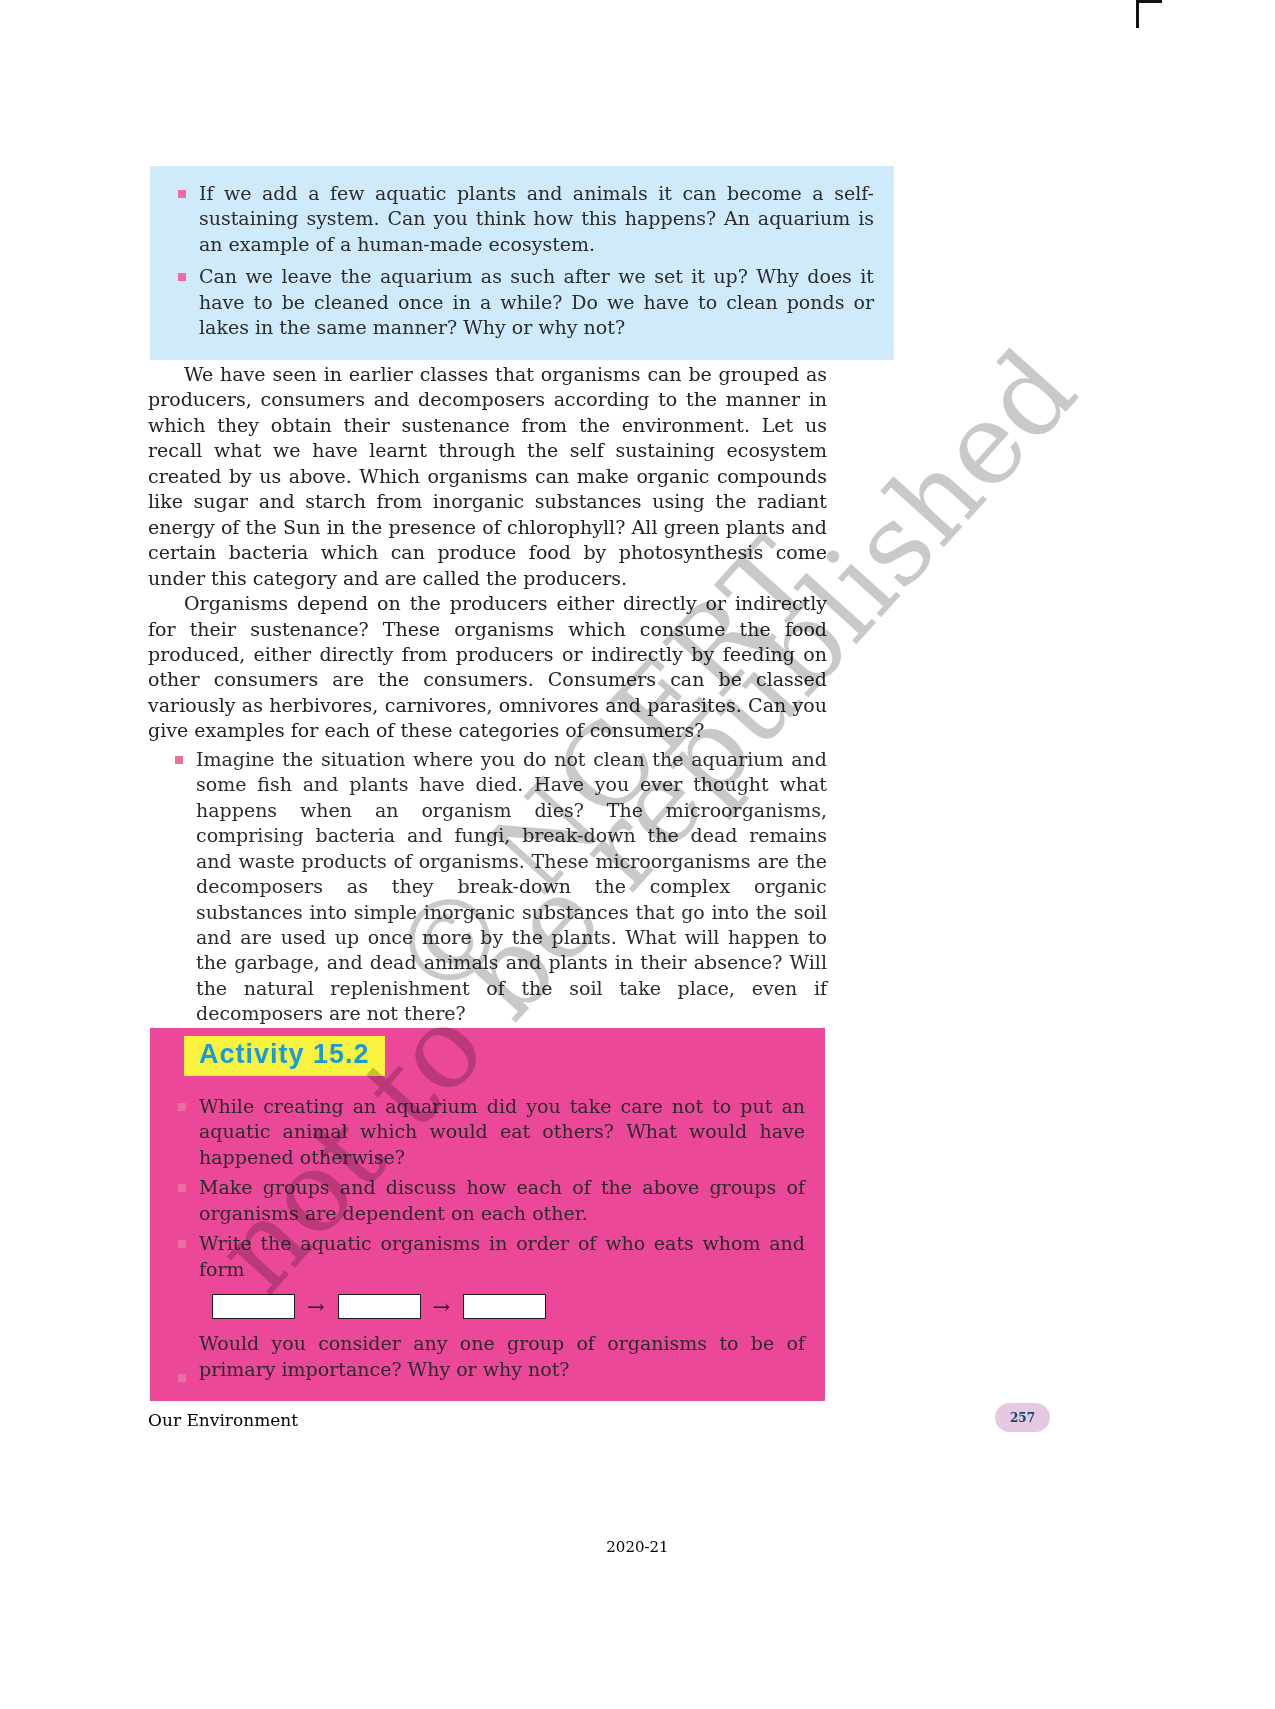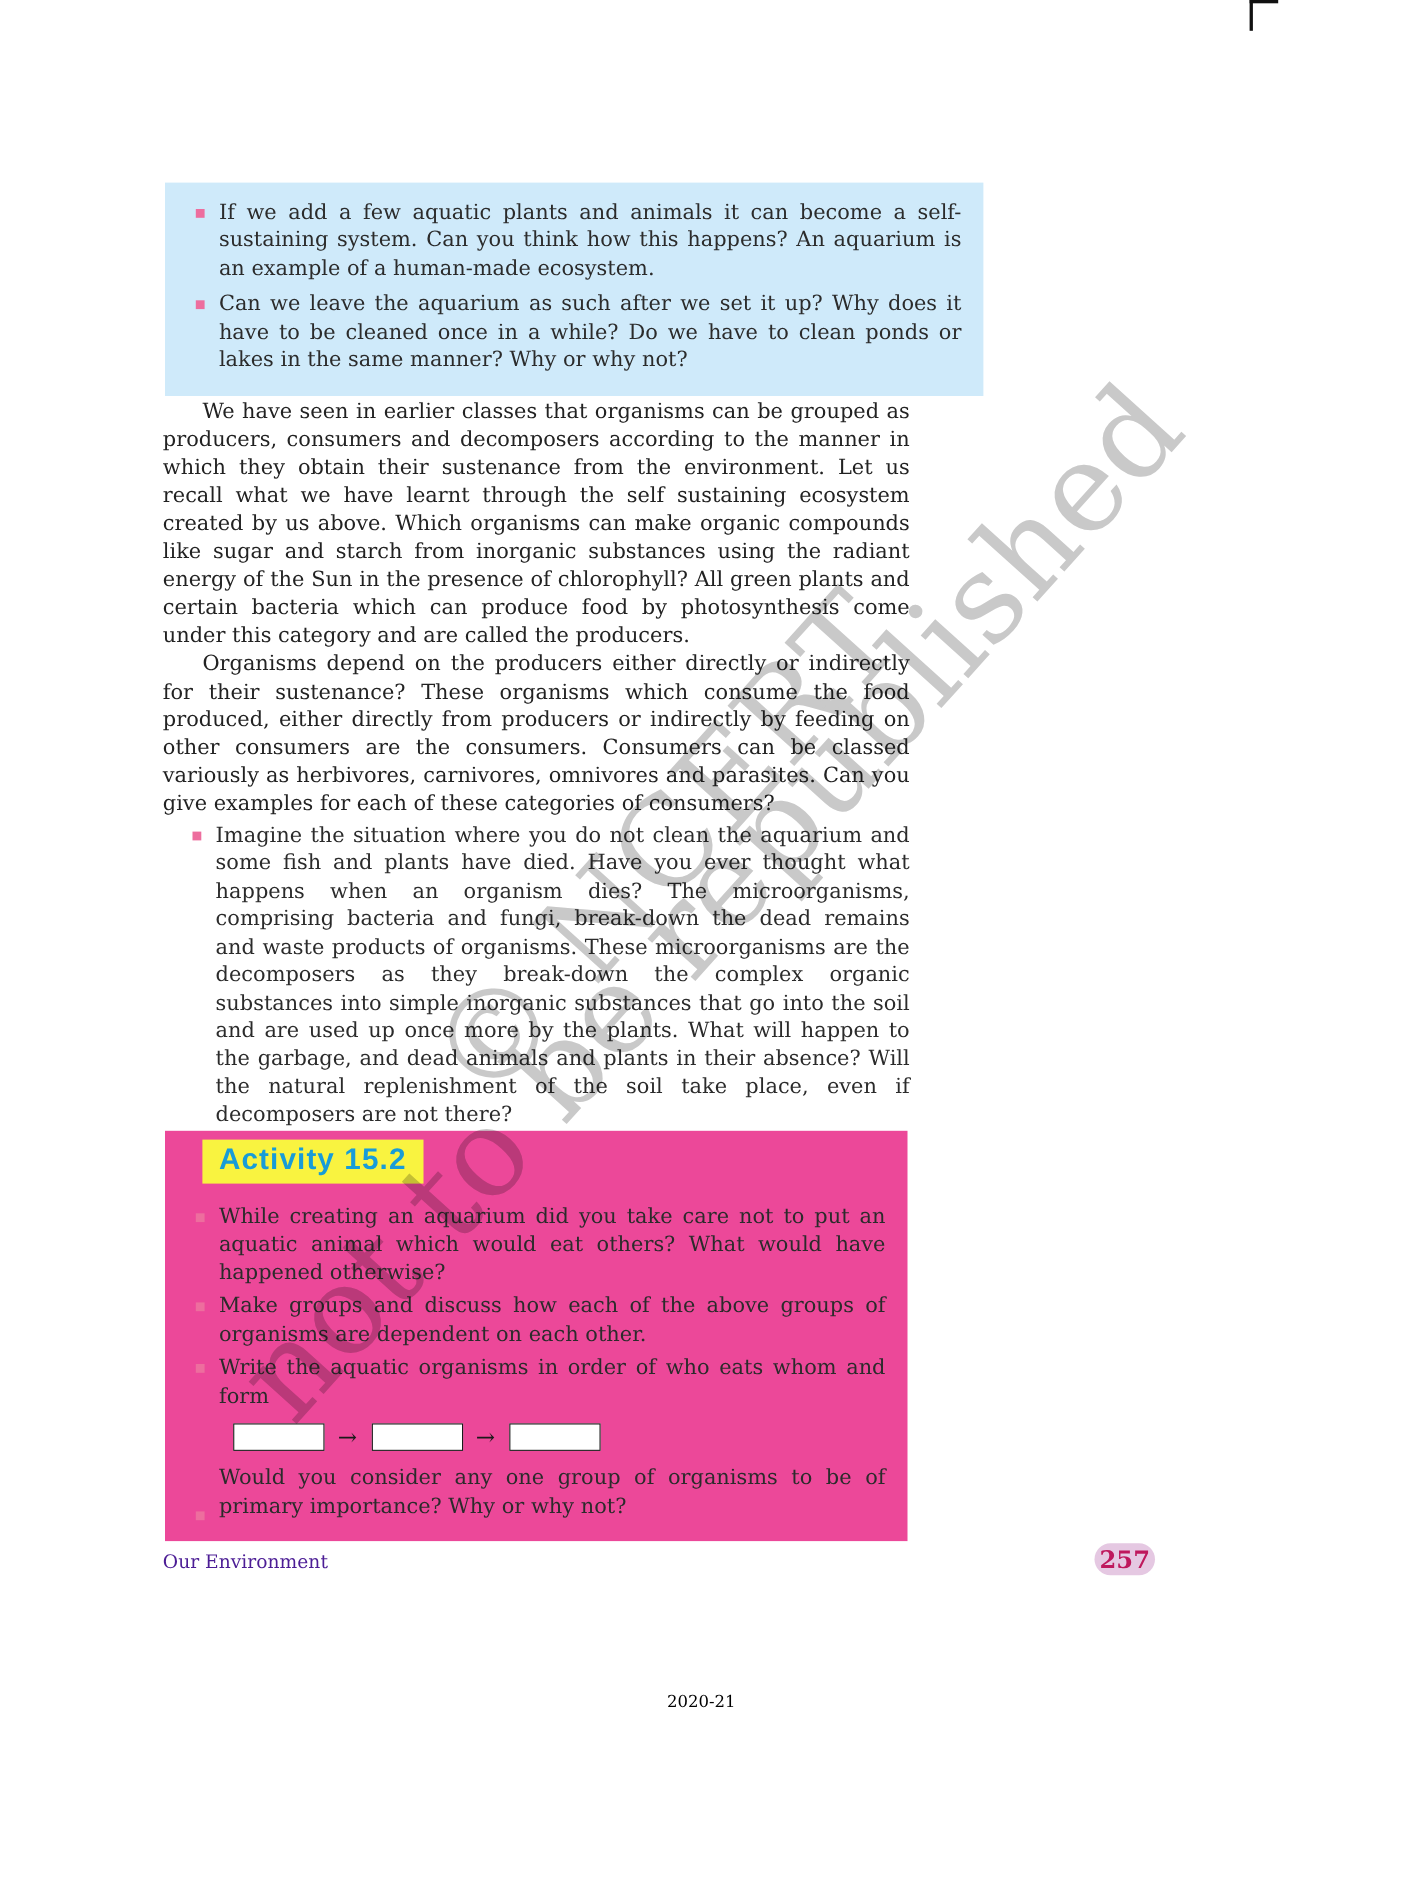--- a/index.html
+++ b/index.html
@@ -37,24 +37,24 @@
     padding:3px 15px 6px 15px; letter-spacing:1px; }
   .act-bullets { margin-top:18px; }
   .act-bullets .bullet-row { margin-bottom:5px; }
   .force-justify { text-align:justify; text-align-last:justify; }
   .chain-line { display:flex; align-items:center; margin-top:12px; font-size:19px; color:#2b2b2b; }
   .chain-box { display:inline-block; width:83px; height:25px; background:#ffffff;
     border:1.5px solid #1a1a1a; margin-left:13px; }
   .chain-arrow { margin-left:12px; font-size:21px; color:#1a1a1a; }
 
   
-  .footer-label { position:absolute; left:148px; top:1410px; font-size:17px; color:#4c1d95; }
+  .footer-label { position:absolute; left:148px; top:1410px; font-size:17px; color:#000000; }
   .page-badge { position:absolute; left:995px; top:1403px; width:55px; height:29px;
     background:#e5c8e2; border-radius:15px; display:flex; align-items:center; justify-content:center;
-    font-weight:bold; font-size:22px; color:#be185d; }
+    font-weight:bold; font-size:12px; color:#0c4a6e; }
   .year-mark { position:absolute; left:0; top:1538px; width:100%; text-align:center;
     font-size:15px; color:#000000; }
 
   
   .watermark { position:absolute; inset:0; pointer-events:none; z-index:10; mix-blend-mode:multiply; }
   .wm-line { position:absolute; white-space:nowrap; color:#c9c9c9;
     font-family:"DejaVu Serif",serif; font-size:112px; line-height:1;
     transform:rotate(-48deg); transform-origin:left bottom; }
   .wm-1 { left:455px; top:908px; }
   .wm-2 { left:280px; top:1198px; }

